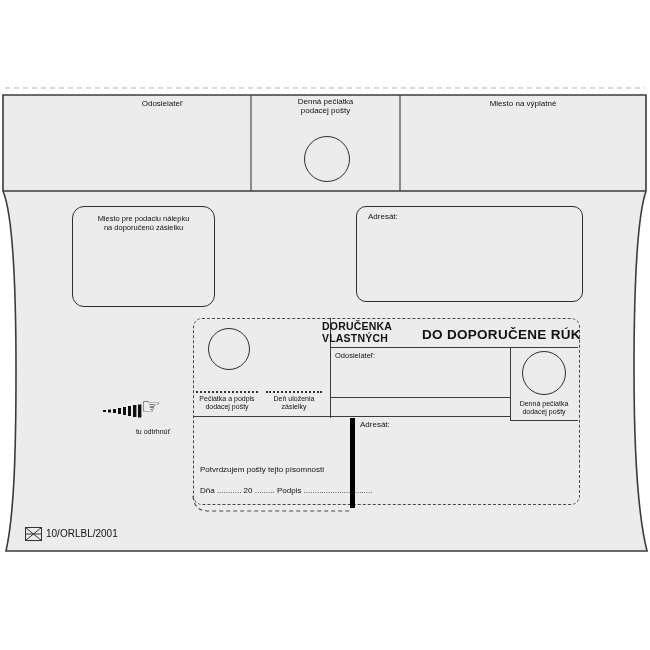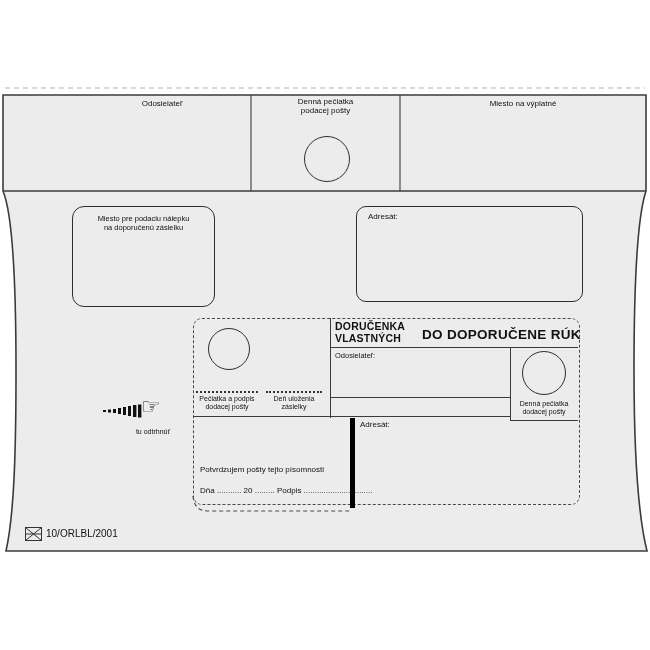--- a/index.html
+++ b/index.html
@@ -90,21 +90,21 @@
 
   <div class="abs dashed-card" style="left:193px;top:318px;width:385px;height:185px;"></div>
 
   <div class="abs vline" style="left:330px;top:318px;height:100px;"></div>
   <div class="abs hline" style="left:330px;top:347px;width:248px;"></div>
   <div class="abs vline" style="left:510px;top:347px;height:74px;"></div>
   <div class="abs hline" style="left:330px;top:397px;width:180px;height:1.1px;"></div>
   <div class="abs hline" style="left:193px;top:416px;width:317px;"></div>
   <div class="abs hline" style="left:510px;top:420px;width:68px;height:1.1px;"></div>
 
-  <div class="abs txt blk title-sm" style="left:335px;top:320px;">
+  <div class="abs txt blk title-sm" style="left:322px;top:320px;">
     <span>DORUČENKA</span>
     <span>VLASTNÝCH</span>
   </div>
   <div class="abs txt title-big" style="left:422px;top:327px;">DO DOPORUČENE RÚK</div>
 
   <div class="abs txt lbl75" style="left:335px;top:351px;">Odosielateľ:</div>
 
   <div class="abs circle" style="left:208px;top:328px;width:40px;height:40px;"></div>
   <div class="abs dotted-rule" style="left:196px;top:391px;width:62px;"></div>
   <div class="abs dotted-rule" style="left:266px;top:391px;width:56px;"></div>

